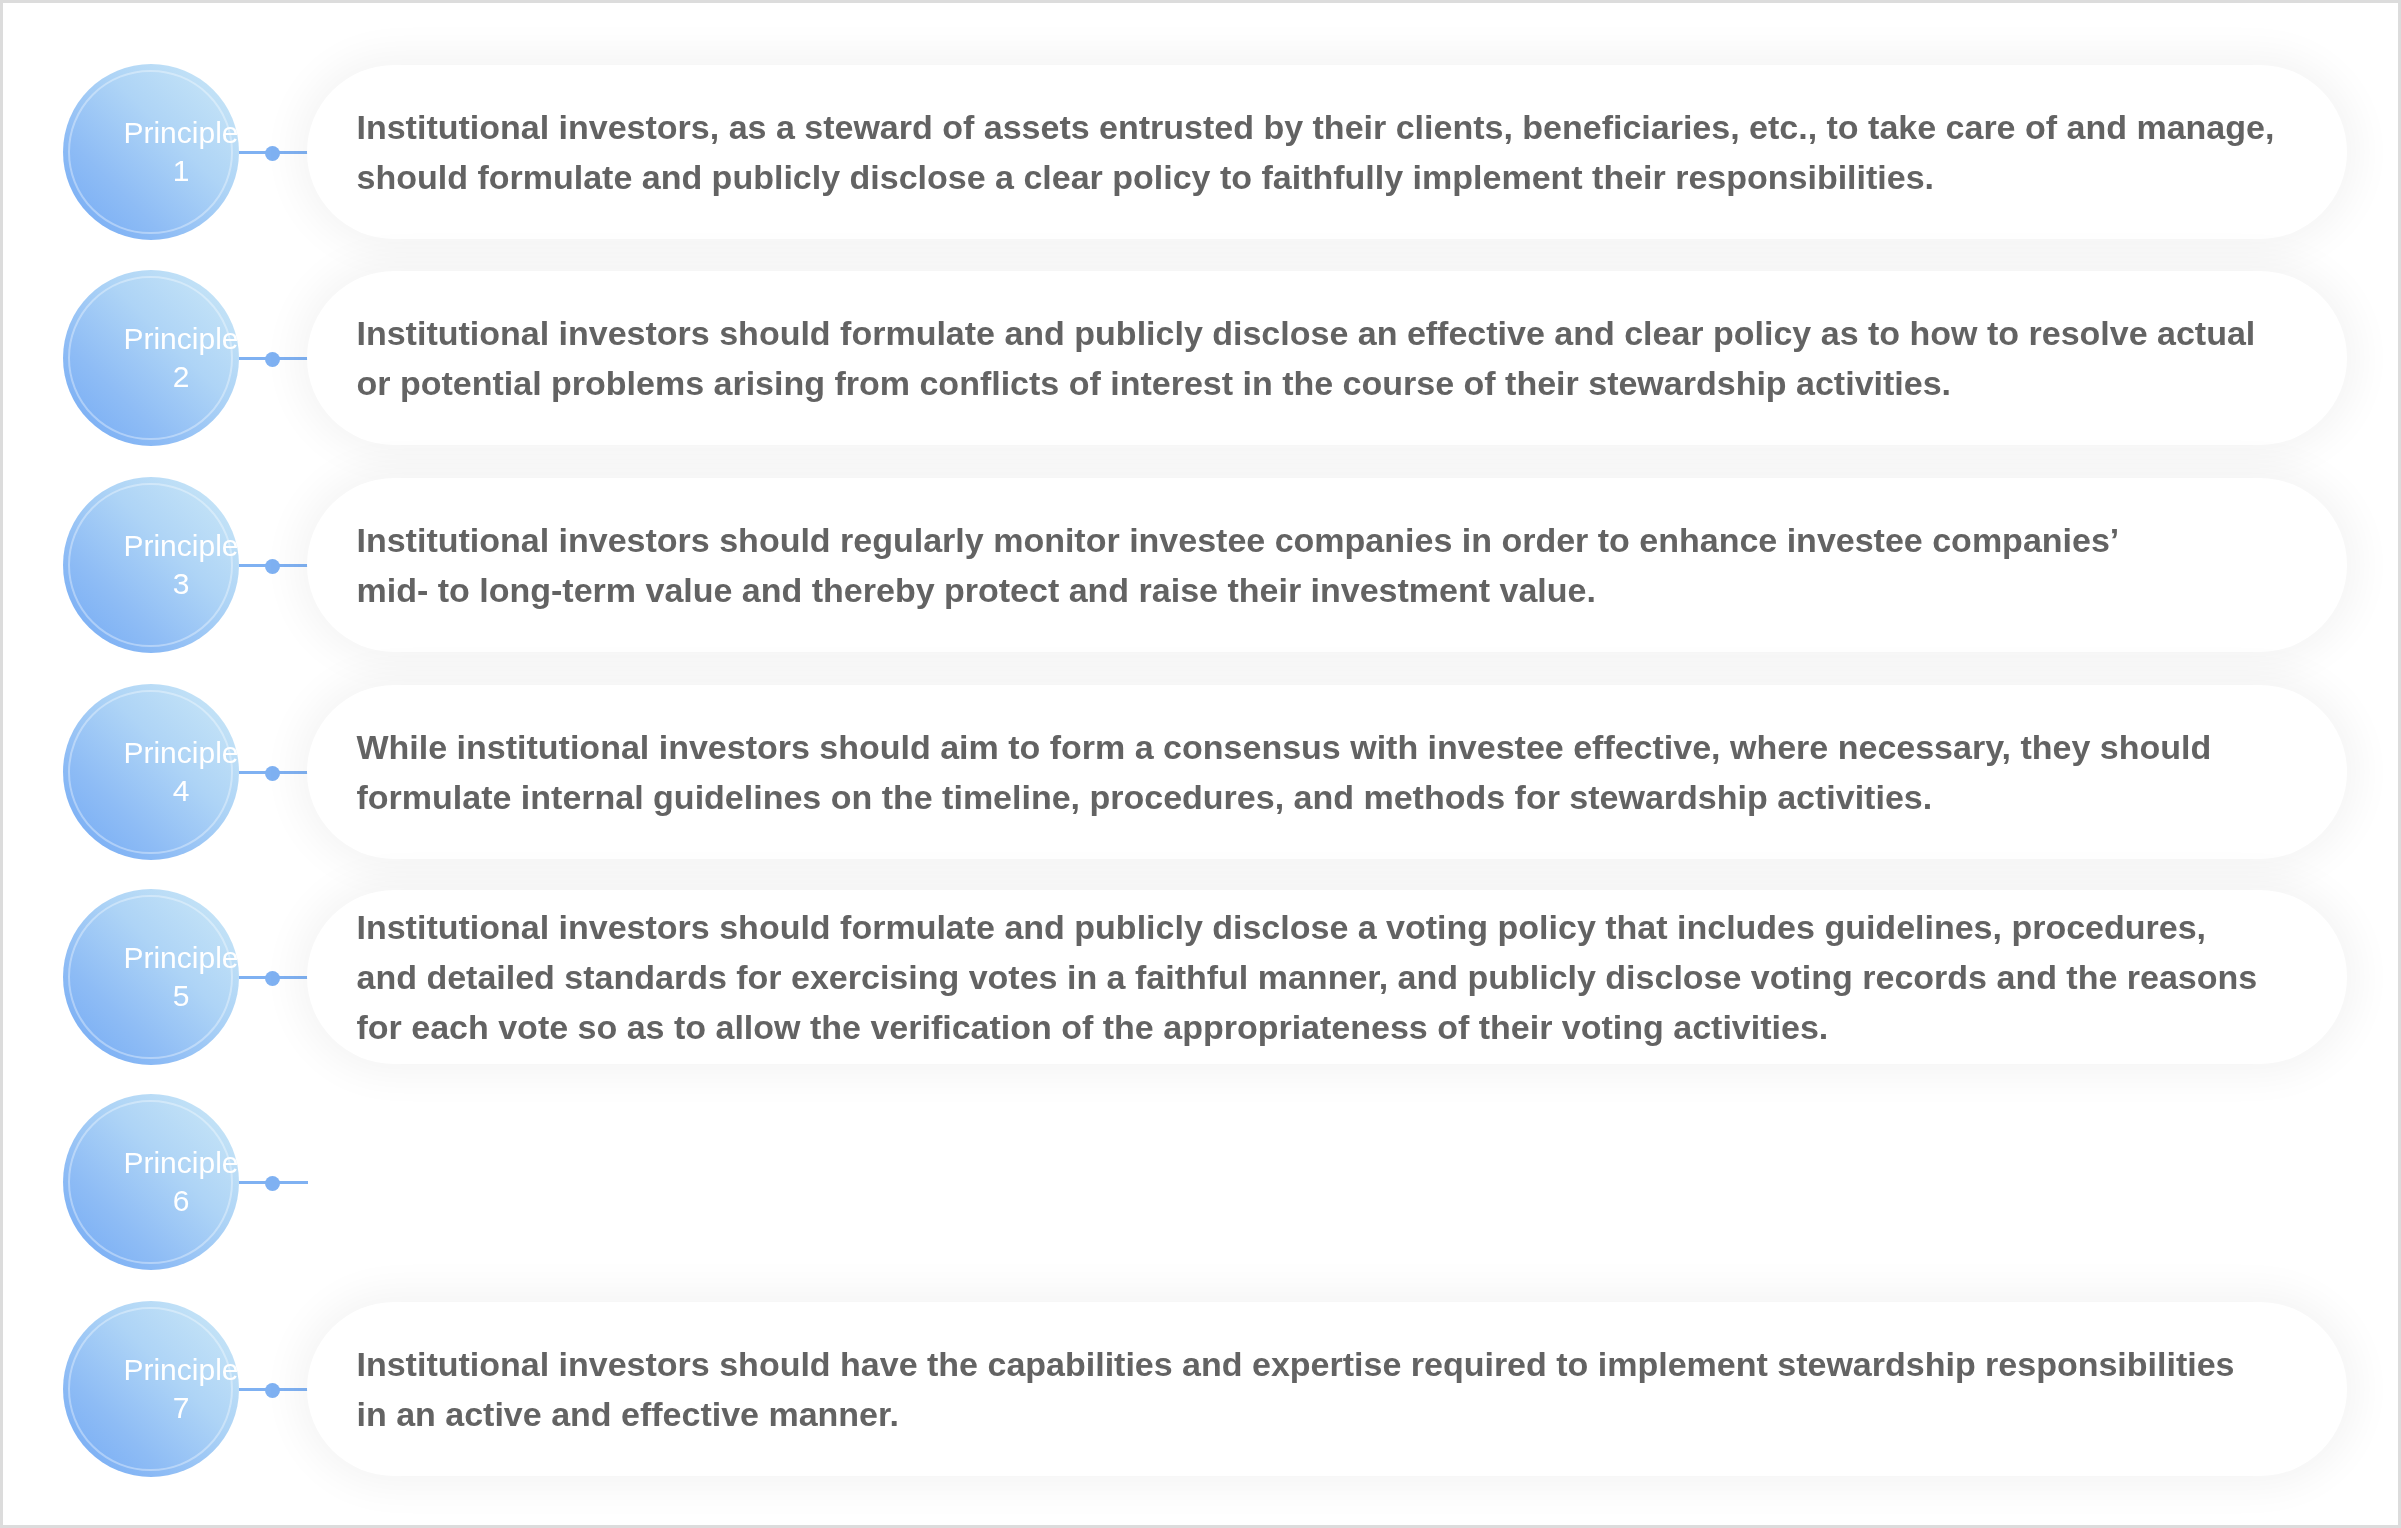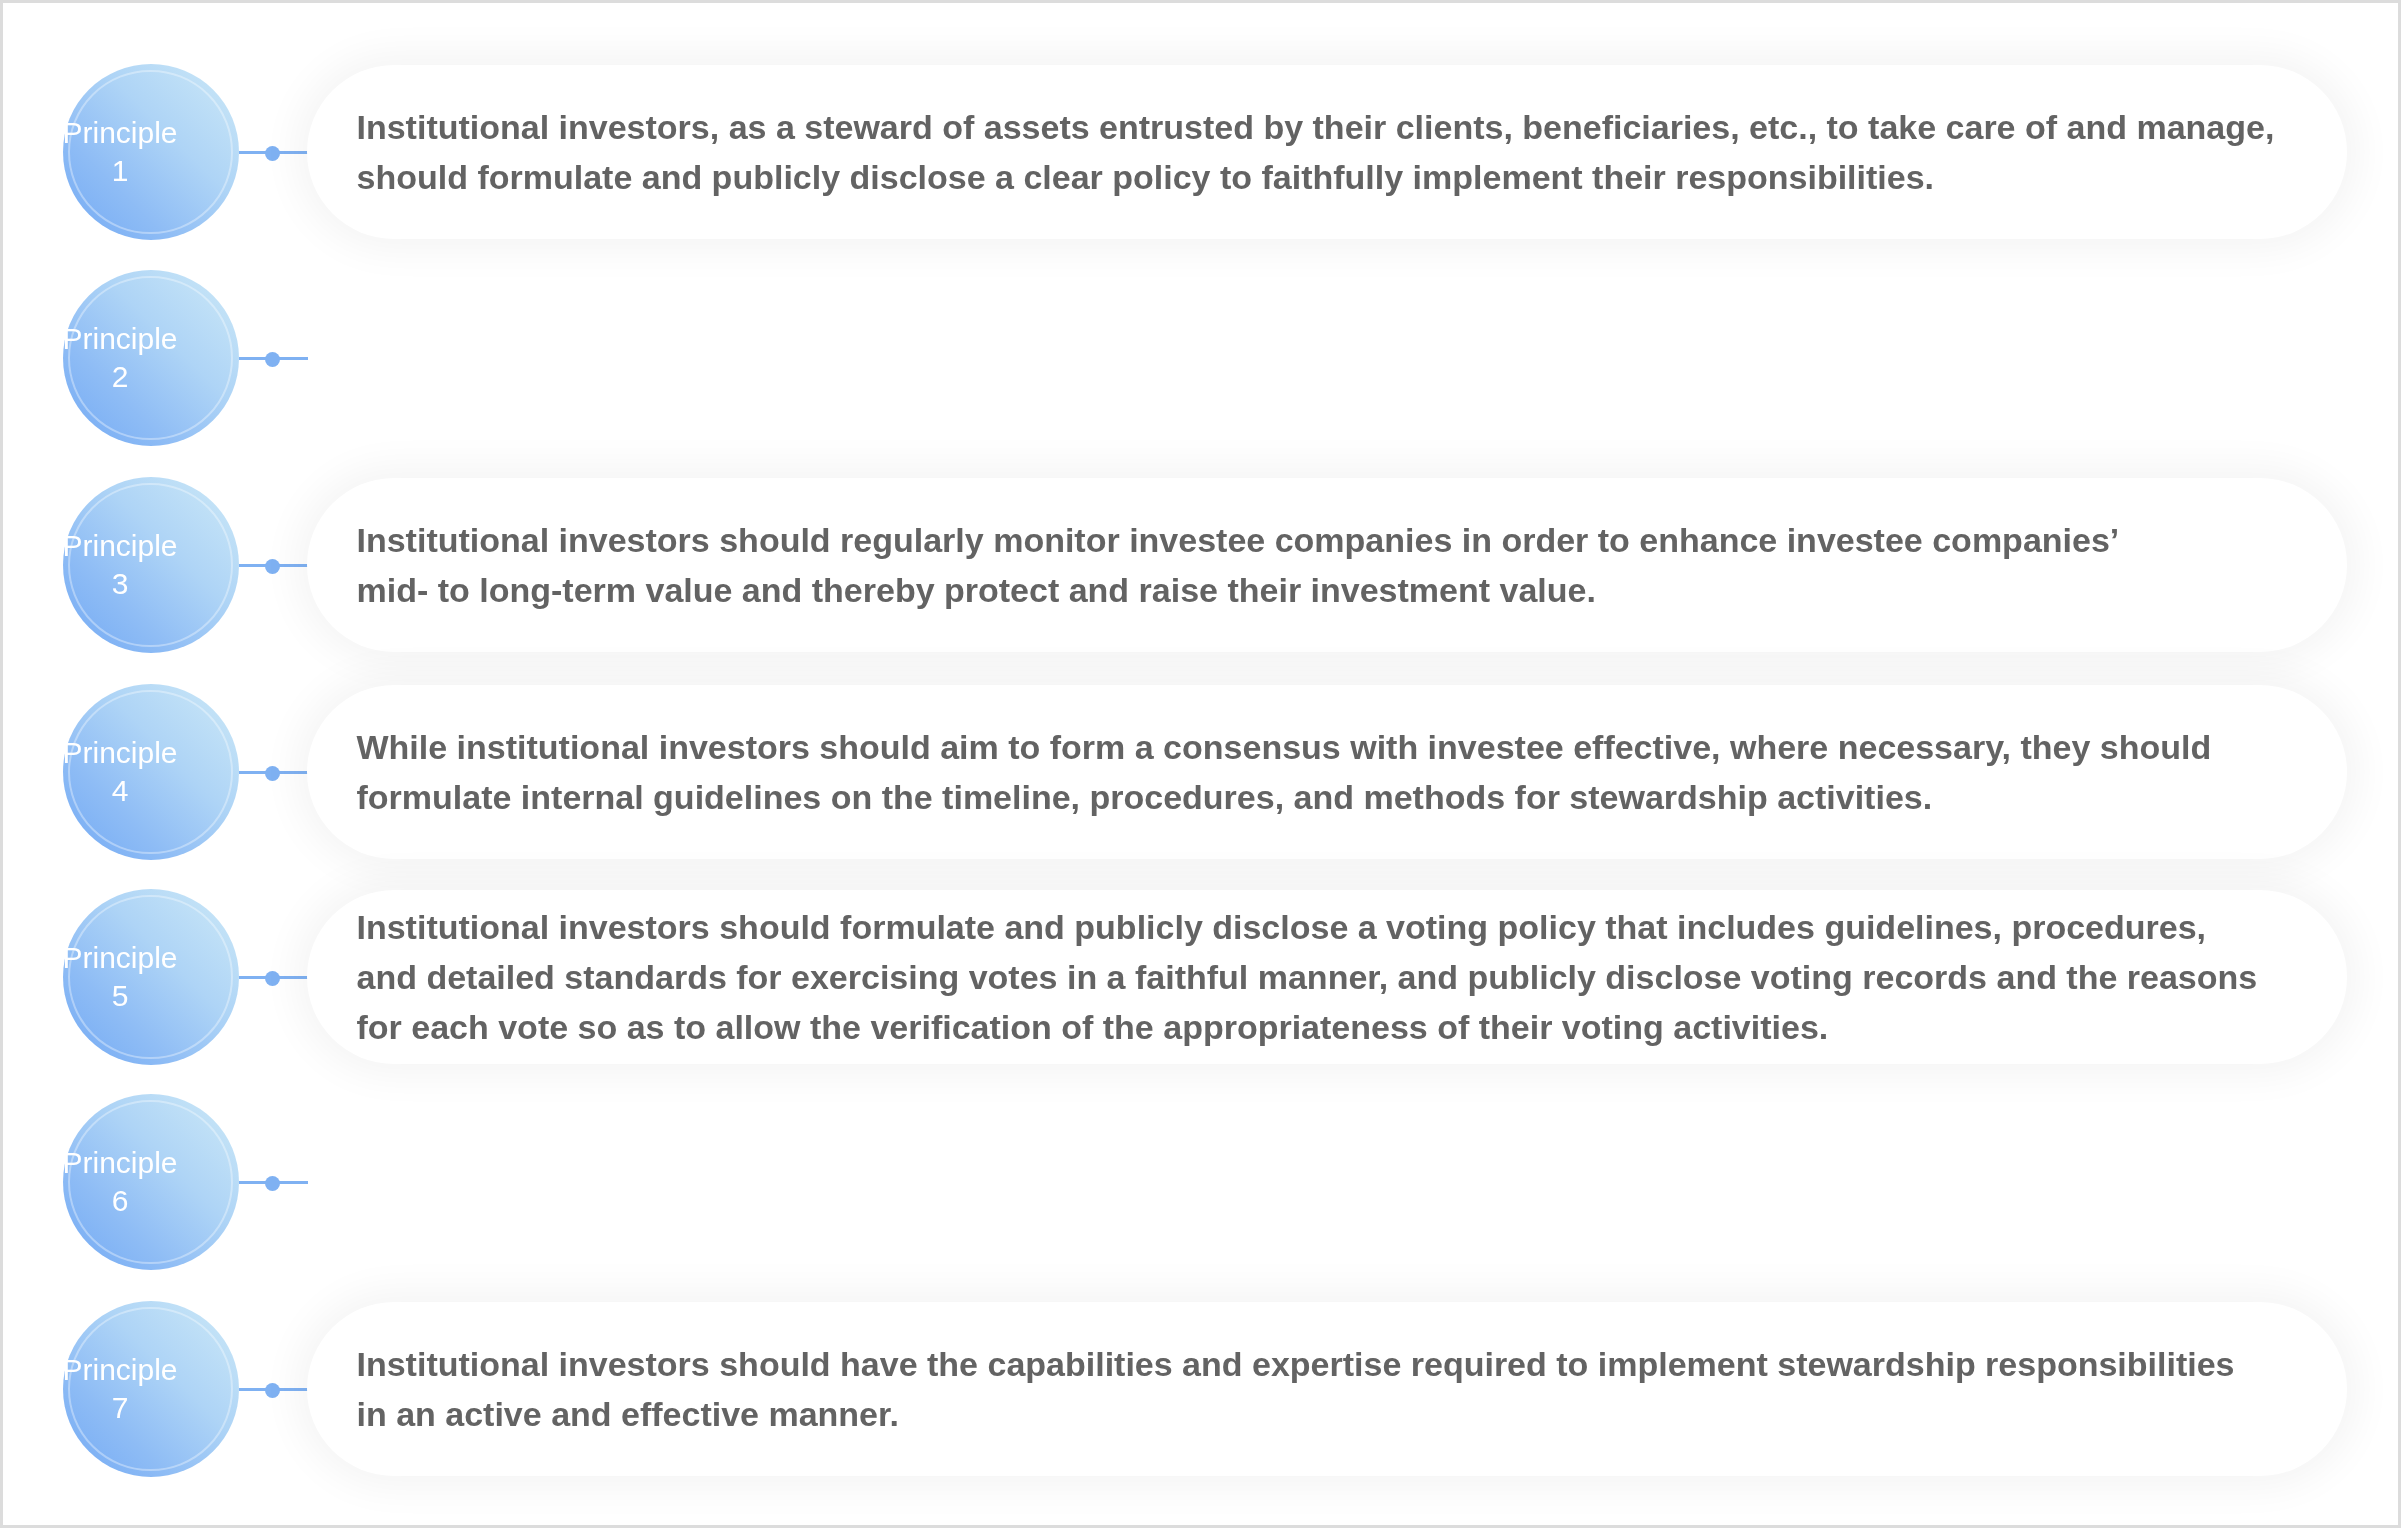--- a/index.html
+++ b/index.html
@@ -11,21 +11,21 @@
   .frame {
     position: absolute; left: 2.5px; top: 2.5px; width: 2395px; height: 1522px;
     background: #ffffff;
   }
   .row { position: absolute; left: 0; width: 2401px; height: 181px; }
   .circle {
     position: absolute; left: 60px; top: 2.5px; width: 176px; height: 176px;
     border-radius: 50%;
     background: linear-gradient(225deg, #cde9f7 0%, #aed4f6 40%, #8ebcf5 70%, #72a9f4 100%);
     box-shadow: inset 0 0 0 6.3px rgba(255,255,255,0.0);
-    display: flex; align-items: center; justify-content: flex-start;
+    display: flex; align-items: center; justify-content: flex-end;
   }
   .circle::before {
     content: ""; position: absolute; left: 5.6px; top: 5.6px; right: 5.6px; bottom: 5.6px;
     border-radius: 50%; border: 2.5px solid rgba(255,255,255,0.35);
   }
   .circle-label {
     color: #ffffff; font-size: 30px; line-height: 38px; text-align: center;
     position: relative;
   }
   .connector {
@@ -70,20 +70,24 @@
 
   <div class="row" style="top:265px">
     <div class="circle">
       <div class="circle-label">
         <div>Principle</div>
         <div>2</div>
       </div>
     </div>
     <div class="connector"></div>
     <div class="dot"></div>
+    <div class="pill">
+      <div class="pill-text">Institutional investors should formulate and publicly disclose an effective and clear policy as to how to resolve actual
+or potential problems arising from conflicts of interest in the course of their stewardship activities.</div>
+    </div>
   </div>
 
   <div class="row" style="top:472px">
     <div class="circle">
       <div class="circle-label">
         <div>Principle</div>
         <div>3</div>
       </div>
     </div>
     <div class="connector"></div>

